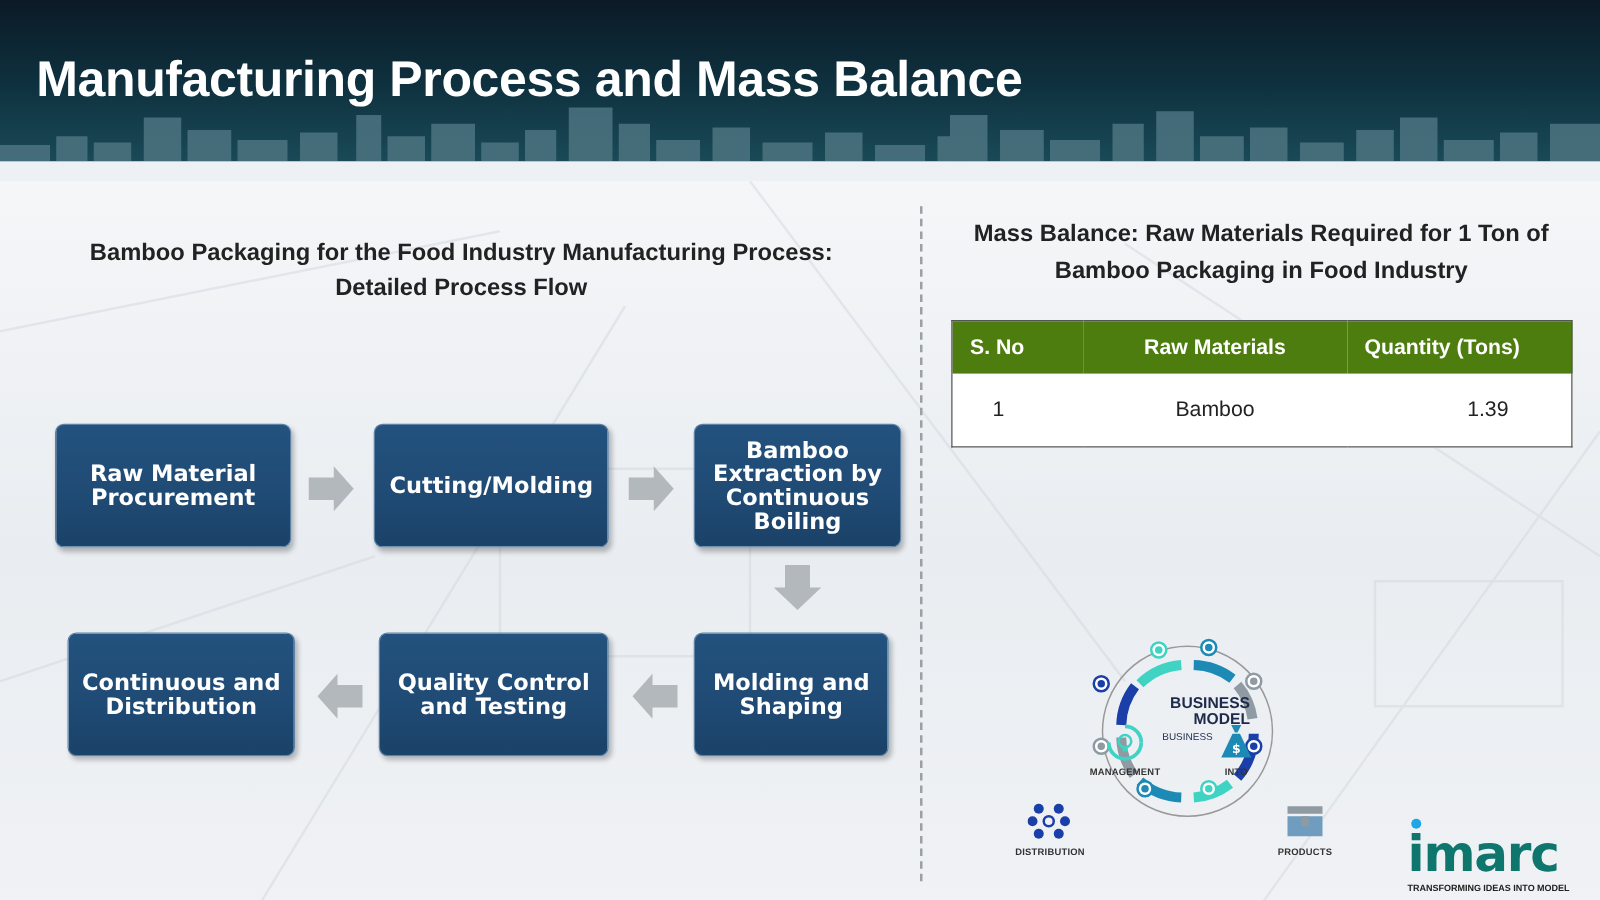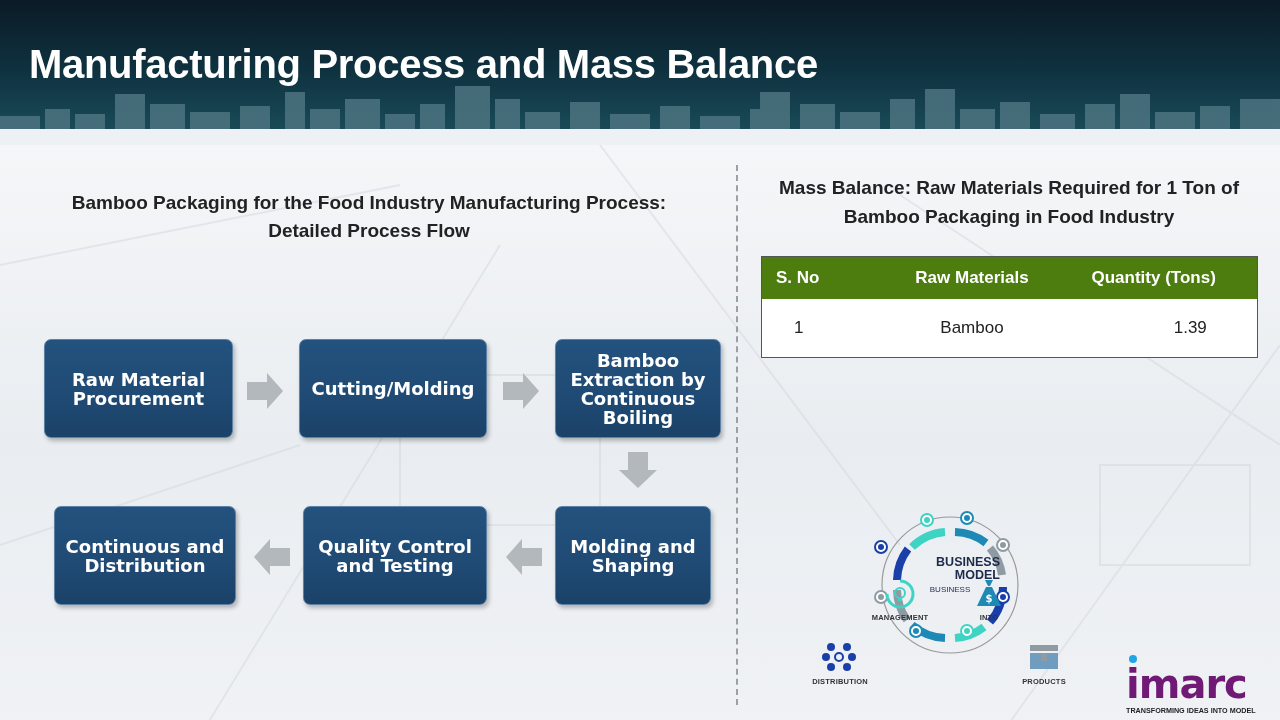--- a/index.html
+++ b/index.html
@@ -78,21 +78,21 @@
   }
   .bm-center {
     position: absolute; left: 100px; top: 121px; width: 100px; text-align: center;
     color: #1d2a4a; font-weight: bold; line-height: 13px;
   }
   .bm-center .b1 { font-size: 12.5px; display:block;text-align:right; }
   .bm-center .b2 { font-size: 8px; font-weight: normal; display:block; margin-top: 1px; }
   .logo { position: absolute; left: 1124px; top: 651px; width: 150px; height: 66px; }
   .logo-word {
     position: absolute; left: 2px; top: 10px; font-size: 40px; font-weight: bold;
-    color: #701a75; letter-spacing: -1px; font-family: "DejaVu Sans", sans-serif;
+    color: #0f766e; letter-spacing: -1px; font-family: "DejaVu Sans", sans-serif;
   }
   .logo-dot {
     position: absolute; left: 5px; top: 4px; width: 8px; height: 8px; border-radius: 50%; background: #1fa6e6;
   }
   .logo-tag {
     position: absolute; left: 2px; top: 55px; font-size: 7.2px; font-weight: bold; color: #222; white-space: nowrap;
   }
 </style>
 </head>
 <body>

